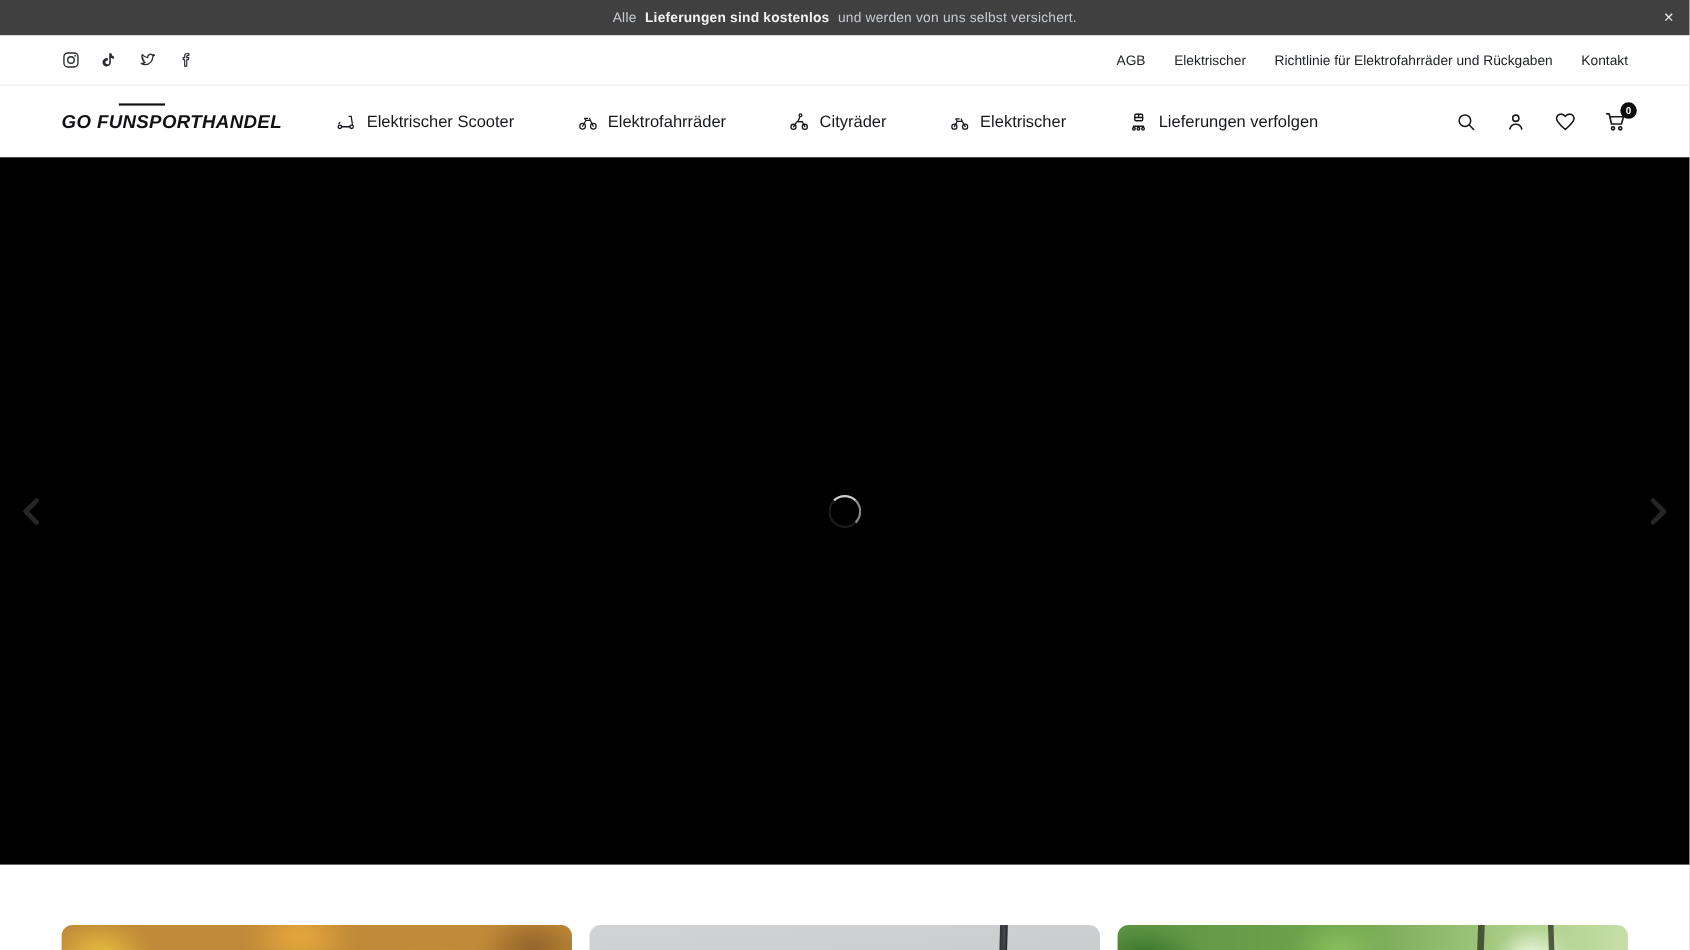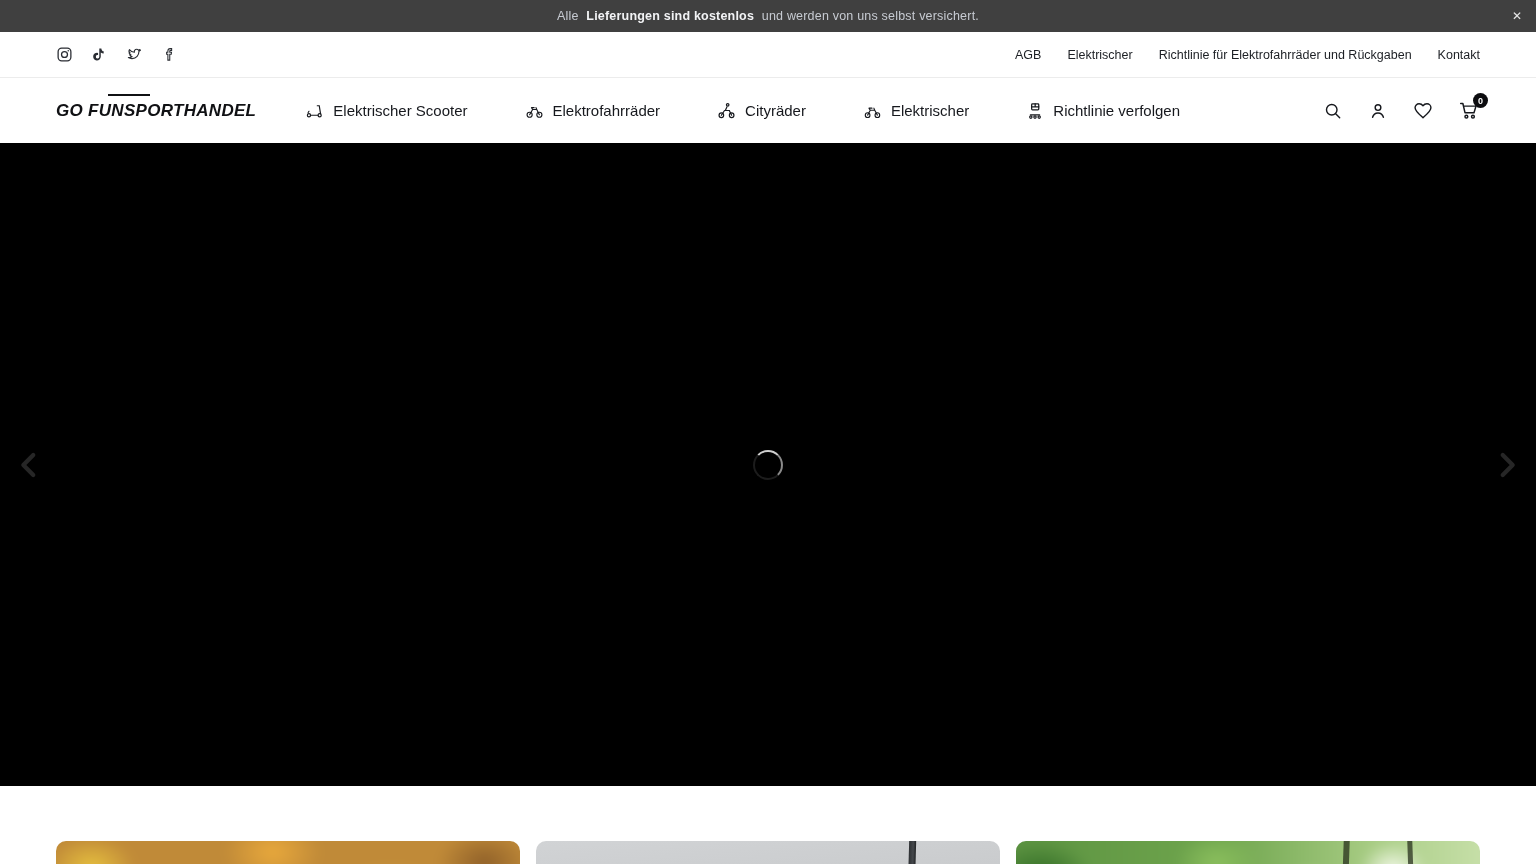--- a/index.html
+++ b/index.html
@@ -169,21 +169,21 @@
     <div class="nav-item">
       <span>
         <svg width="20" height="20" viewBox="0 0 24 24" fill="none" stroke="#16181d" stroke-width="1.5" stroke-linecap="round" stroke-linejoin="round">
           <rect x="8" y="3.5" width="8.5" height="7" rx="1"></rect>
           <path d="M8 7h8.5M12.2 3.5V7M6.5 16.5h11"></path>
           <circle cx="7" cy="19.3" r="1.4"></circle>
             <circle cx="12" cy="19.3" r="1.4"></circle>
             <circle cx="17" cy="19.3" r="1.4"></circle>
           </svg>
       </span>
-      <span>Richtlinie verfolgen</span>
+      <span>Lieferungen verfolgen</span>
     </div>
   </nav>
 
   <div class="actions">
     <button class="action-btn">
       <svg width="20" height="20" viewBox="0 0 24 24" fill="none" stroke="#16181d" stroke-width="1.7" stroke-linecap="round">
         <circle cx="10.5" cy="10.5" r="6.3"></circle>
           <path d="M15.2 15.2L20 20"></path>
         </svg>
     </button>

